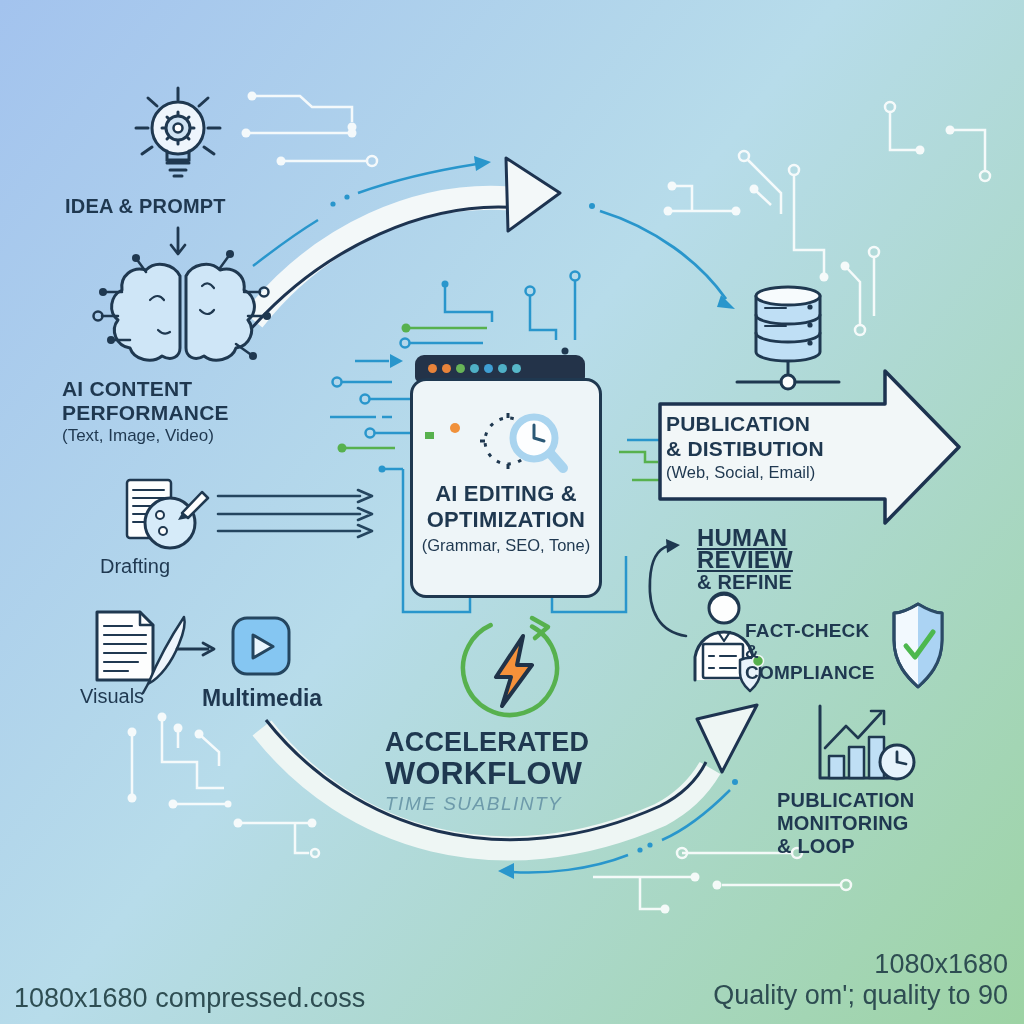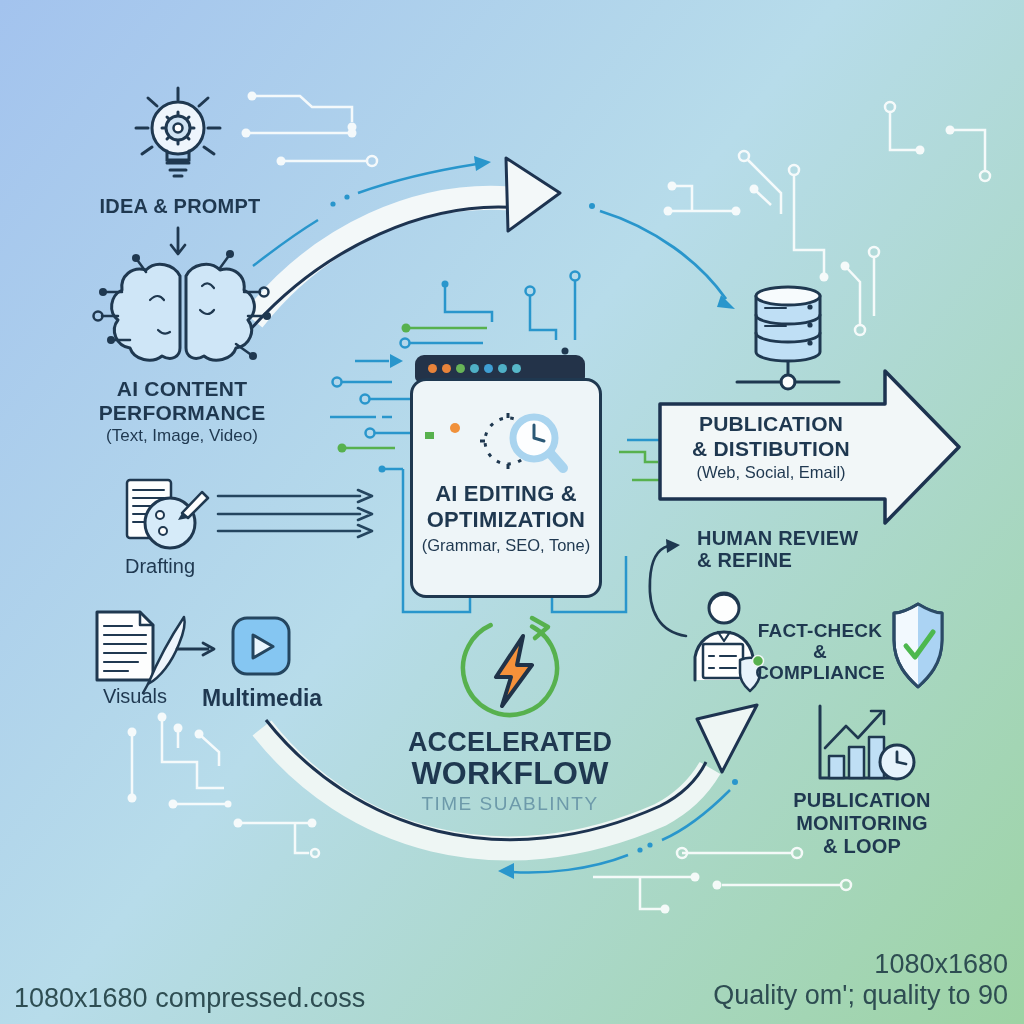--- a/index.html
+++ b/index.html
@@ -2,41 +2,41 @@
 <html style="--bg1: #a3c3ee; --bg2: #b7dcea; --bg3: #9dd3a4; --navy: #1f3850; --muted: #6d9aaa; --footer: #2e4d52; --panel: #eef5f8; --bar: #233349;"><head>
 <meta charset="utf-8">
 <style>
   html,body{margin:0;padding:0;background:#dfe9ec;}
   .canvas{
     position:relative;width:1024px;height:1024px;overflow:hidden;
     background:linear-gradient(128deg,var(--bg1) 0%,var(--bg2) 46%,var(--bg3) 100%);
     font-family:"Liberation Sans",sans-serif;color:var(--navy);
   }
   .abs{position:absolute;}
-  .cx{transform:translateX(-50%);text-align:center;}
+  .cx{transform:translateX(-50%);text-align:left;}
   .heading{font-weight:700;color:var(--navy);letter-spacing:.2px;line-height:1.12;}
   .sub{font-weight:400;color:var(--navy);}
   #deco{position:absolute;left:0;top:0;z-index:1;}
   
   .browser-bar{
     position:absolute;left:415px;top:355px;width:170px;height:27px;z-index:2;
     background:var(--bar);border-radius:9px 9px 5px 5px;
     display:flex;align-items:center;padding-left:13px;box-sizing:border-box;
   }
   .bar-dot{width:9px;height:9px;border-radius:50%;display:inline-block;margin-right:5px;flex:0 0 auto;}
   .panel{
     position:absolute;left:410px;top:378px;width:192px;height:220px;z-index:3;
     background:var(--panel);border:3px solid var(--navy);border-radius:16px;box-sizing:border-box;
   }
   .panel-icon{position:absolute;left:0;top:8px;}
   .panel-text{position:absolute;left:0;top:100px;width:100%;text-align:center;}
   .panel-text .l{font-size:22px;font-weight:700;line-height:26px;letter-spacing:.2px;}
   .panel-text .s{font-size:16.5px;font-weight:400;margin-top:3px;}
   .txt-block{z-index:4;}
-  .muted{color:var(--muted);}
+  .muted{color:var(--muted);font-style:italic;}
   .footer{color:var(--footer);font-size:27px;font-weight:400;z-index:4;}
 </style>
 </head>
 <body>
 
 <div class="canvas">
 
   <svg id="deco" width="1024" height="1024" viewBox="0 0 1024 1024">
 
     <g stroke="#fbfdfd" stroke-width="2.5" fill="none" opacity="0.92">
@@ -341,21 +341,21 @@
     <div class="muted" style="font-size:19px;letter-spacing:1.5px;margin-top:4px;">TIME SUABLINTY</div>
   </div>
 
   <div class="abs cx txt-block" style="left:771px;top:411px;width:210px;">
     <div class="heading" style="font-size:21px;line-height:25px;">PUBLICATION</div>
     <div class="heading" style="font-size:21px;line-height:25px;">&amp; DISTIBUTION</div>
     <div class="sub" style="font-size:16.5px;margin-top:2px;">(Web, Social, Email)</div>
   </div>
 
   <div class="abs txt-block" style="left:697px;top:527px;width:170px;">
-    <div class="heading" style="font-size:20px;line-height:22px;">HUMAN REVIEW</div>
+    <div class="heading" style="font-size:24px;line-height:22px;text-decoration:underline;">HUMAN REVIEW</div>
     <div class="heading" style="font-size:20px;line-height:22px;">&amp; REFINE</div>
   </div>
 
   <div class="abs cx txt-block" style="left:820px;top:620px;width:150px;">
     <div class="heading" style="font-size:19px;line-height:21px;">FACT-CHECK</div>
     <div class="heading" style="font-size:19px;line-height:21px;">&amp;</div>
     <div class="heading" style="font-size:19px;line-height:21px;">COMPLIANCE</div>
   </div>
 
   <div class="abs cx txt-block" style="left:862px;top:789px;width:170px;">

